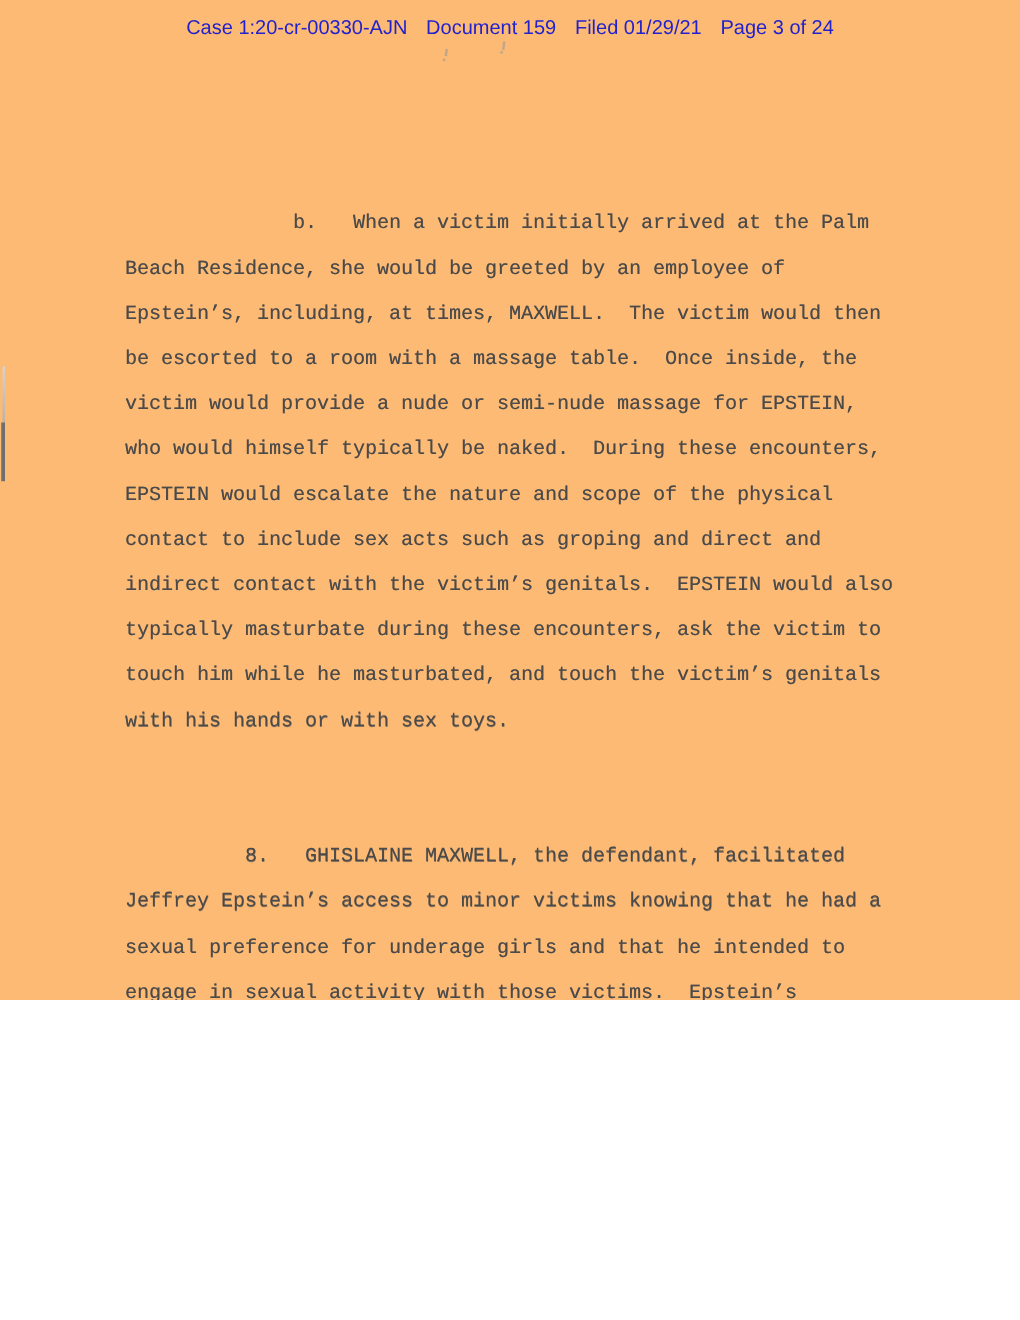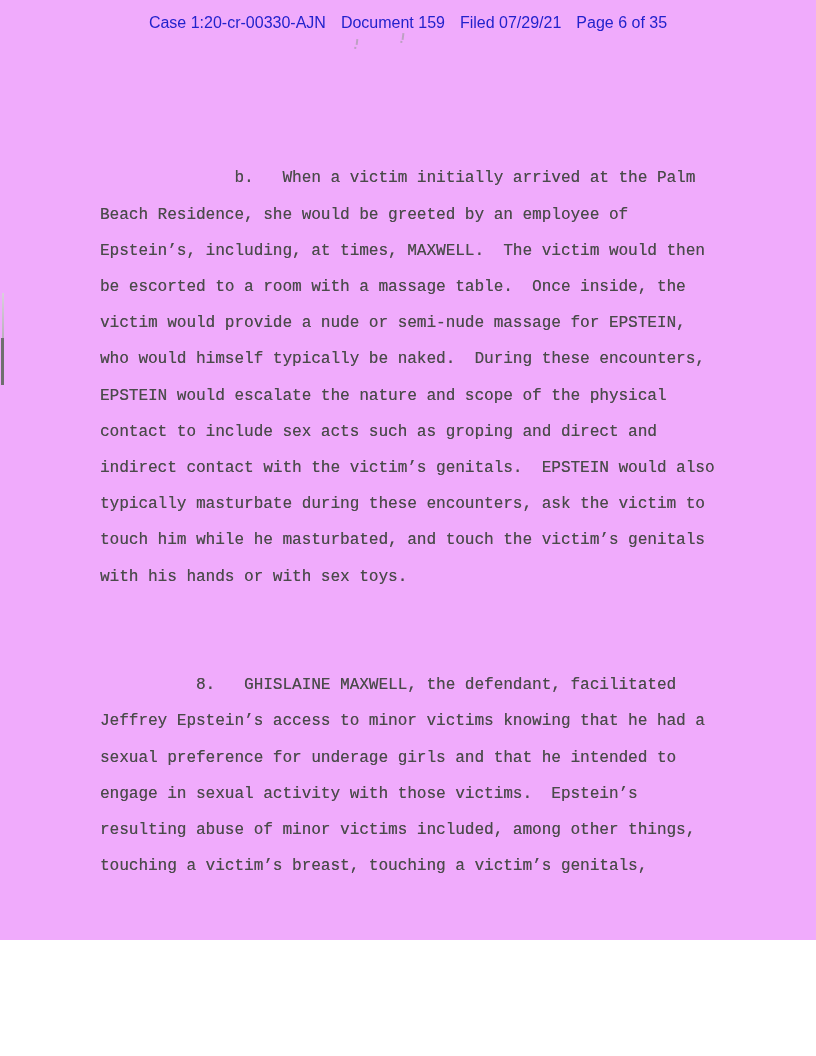--- a/index.html
+++ b/index.html
@@ -3,22 +3,22 @@
 <meta charset="utf-8">
 <style>
   html, body {
     margin: 0;
     padding: 0;
     background: #ffffff;
   }
   .page {
     position: relative;
     width: 816px;
-    height: 940px;
-    background: #f0abfc;
+    height: 800px;
+    background: #fdba74;
     overflow: hidden;
   }
   .stamp {
     position: absolute;
     top: 14px;
     left: 0;
     right: 0;
     display: flex;
     justify-content: center;
     gap: 15px;
@@ -107,22 +107,22 @@
   }
 </style>
 </head>
 <body>
 
 <div class="page">
 
   <div class="stamp">
     <span>Case 1:20-cr-00330-AJN</span>
     <span>Document 159</span>
-    <span>Filed 07/29/21</span>
-    <span>Page 6 of 35</span>
+    <span>Filed 01/29/21</span>
+    <span>Page 3 of 24</span>
   </div>
 
   <div class="artifact tick tick-1"></div>
   <div class="artifact tick tick-2"></div>
   <div class="artifact edge-line-light"></div>
   <div class="artifact edge-line-dark"></div>
   <div class="artifact corner-mark"></div>
   <div class="artifact bottom-line"></div>
   <div class="artifact faint-dot"></div>
 

